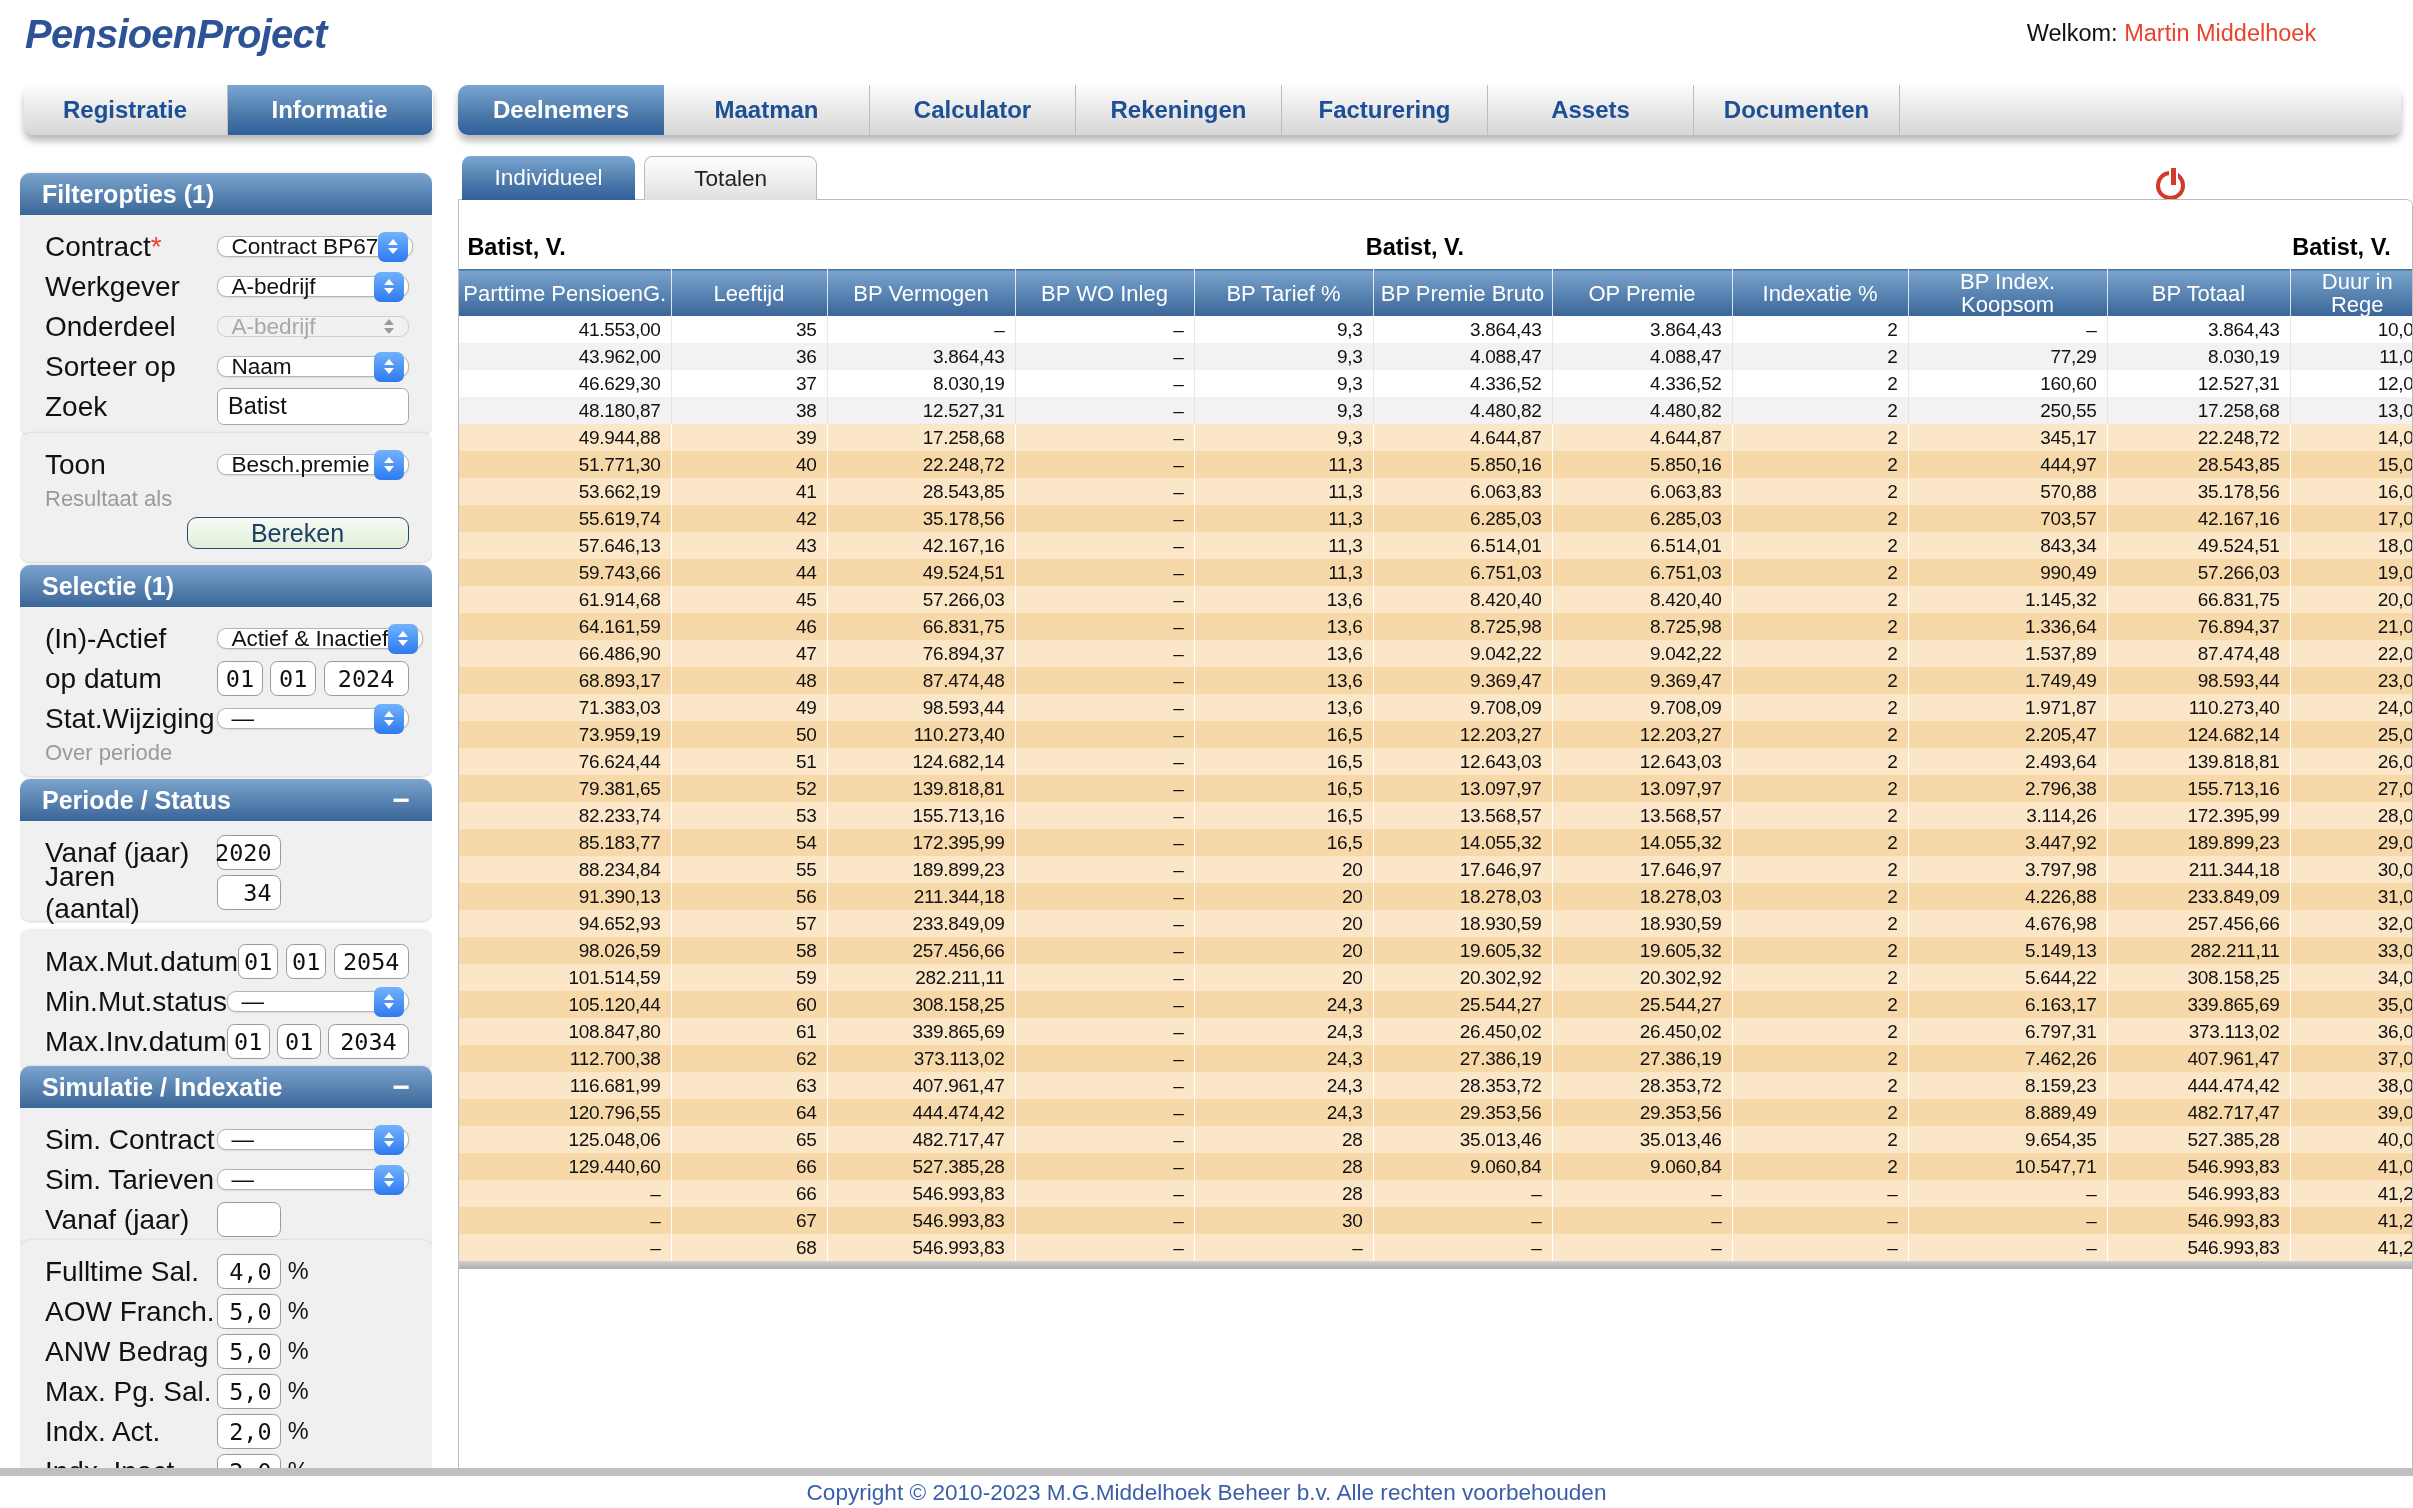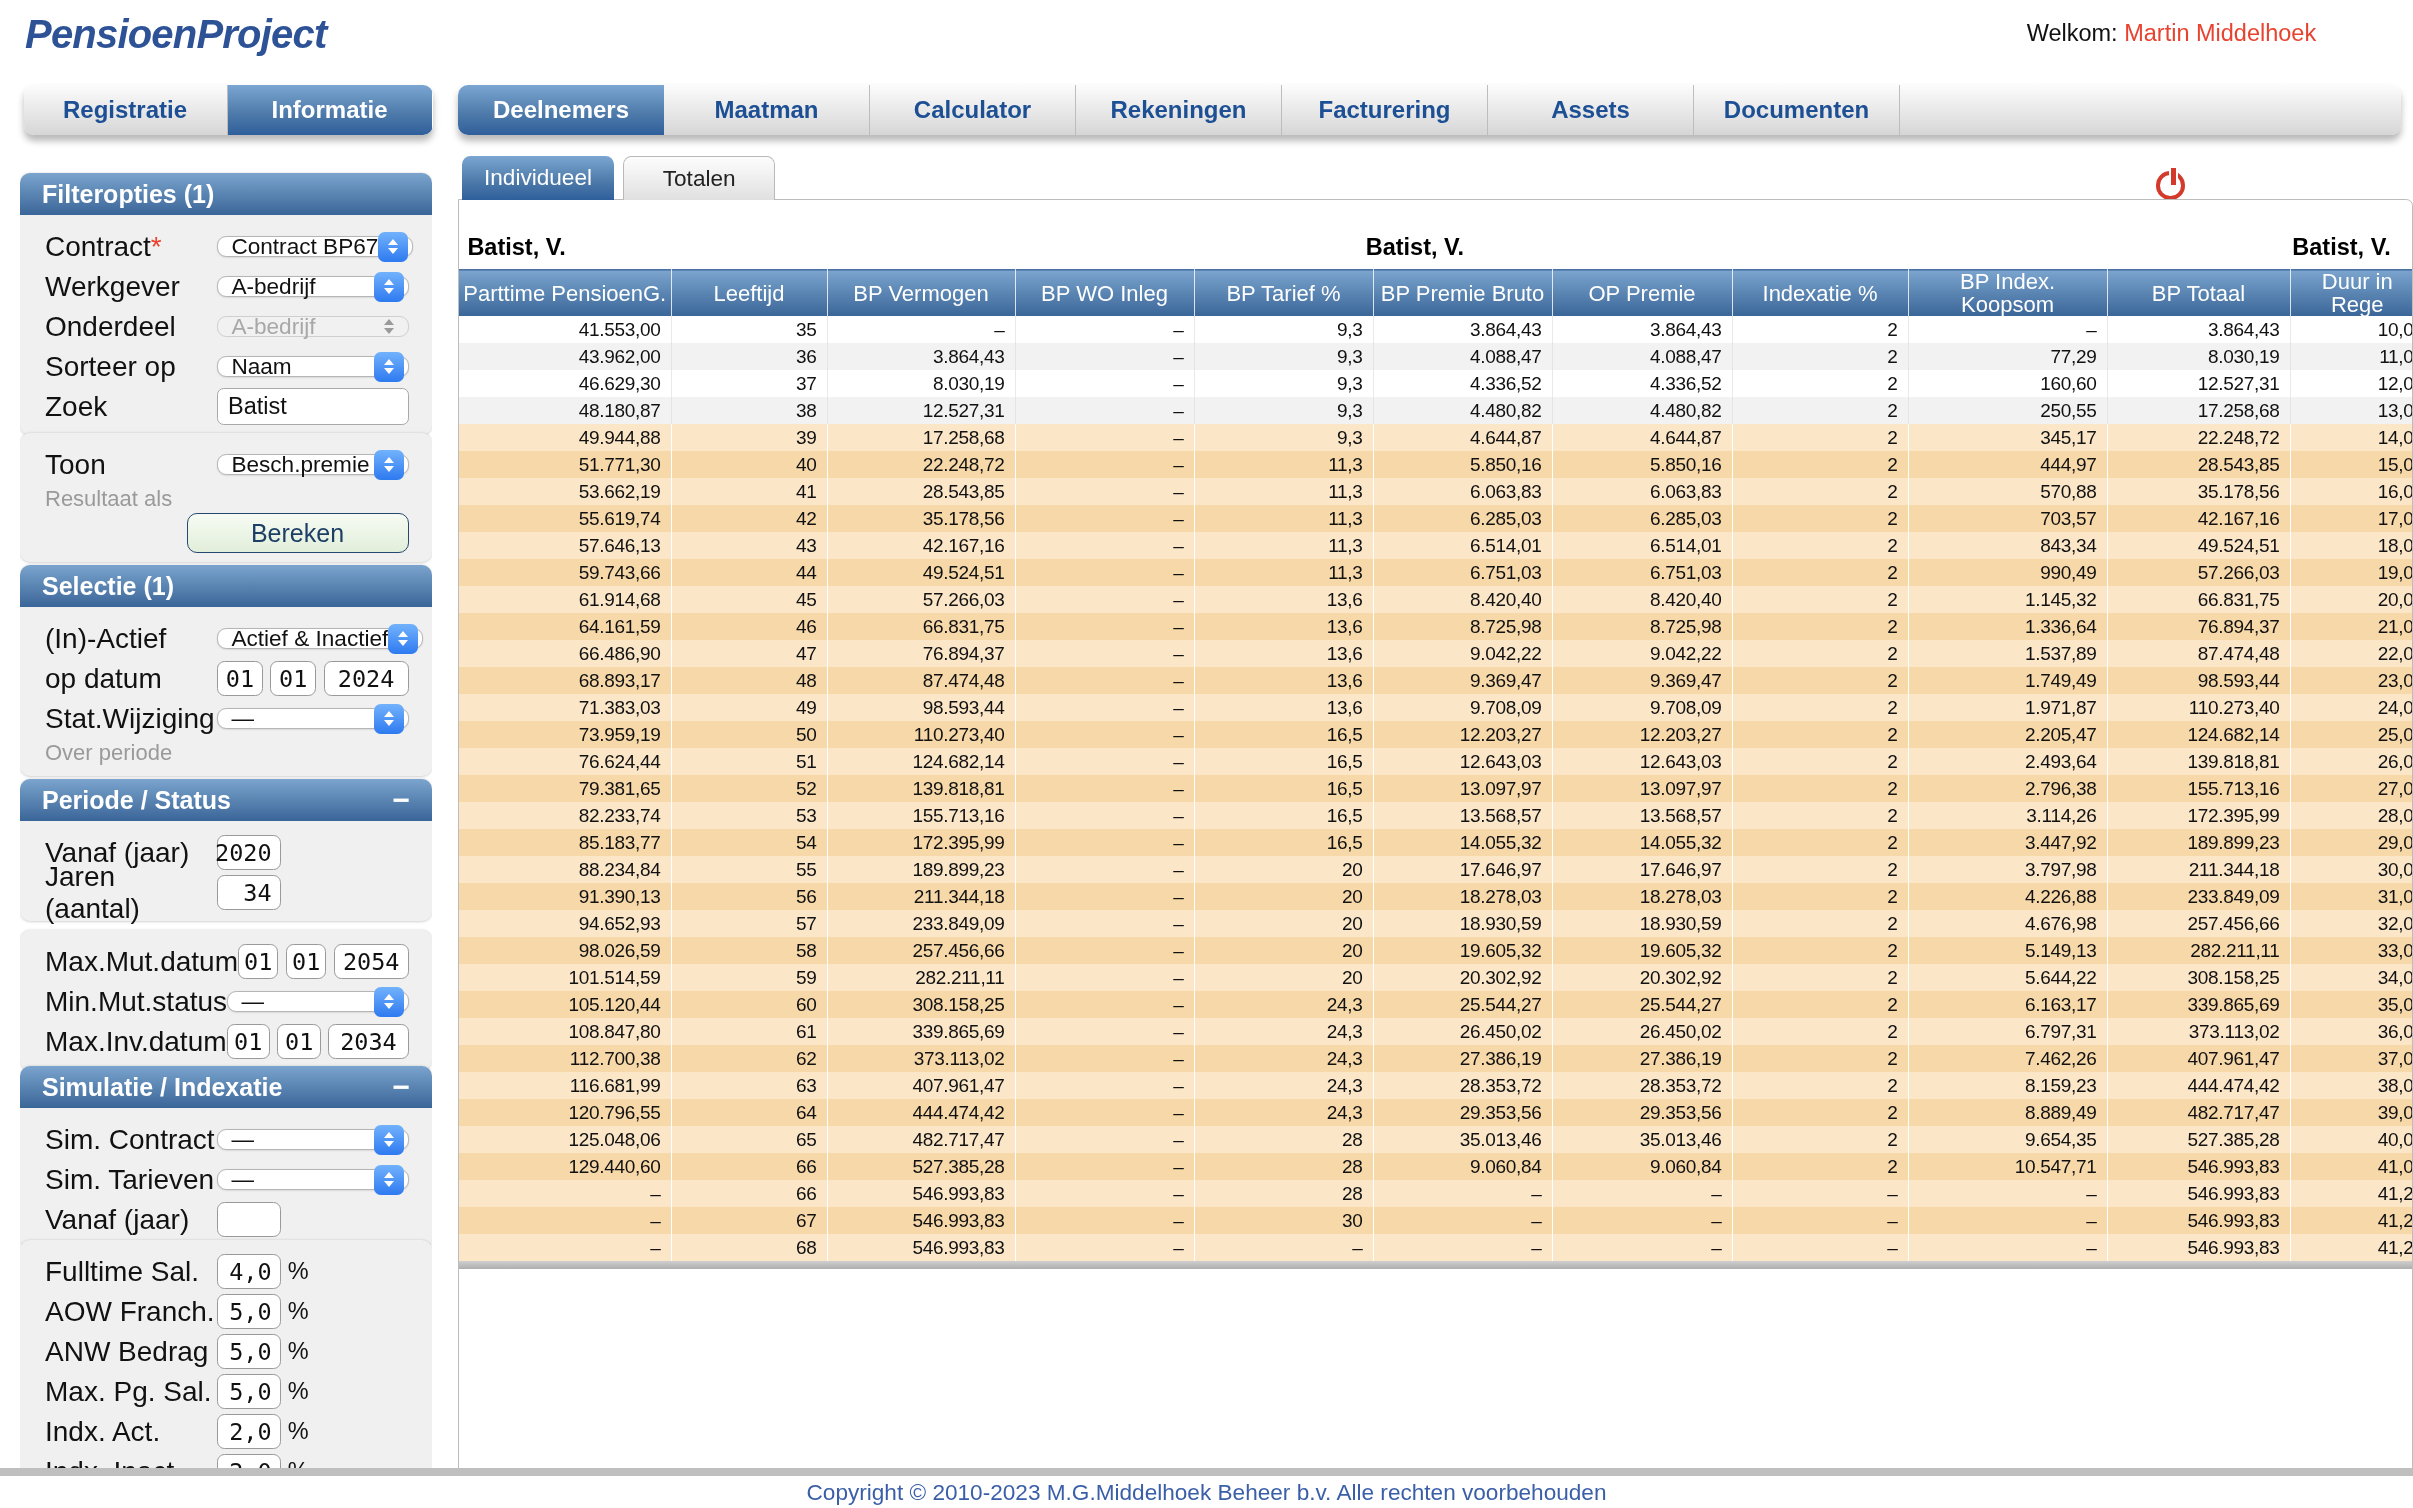--- a/index.html
+++ b/index.html
@@ -61,28 +61,28 @@
 
   .tinput { flex:1; height:37px; background:#fff; border:0.8px solid #a8a8a8; border-radius:6.7px;
             font-size:23.5px; display:flex; align-items:center; padding:0 10px; }
   .mono { height:35px; background:#fff; border:0.8px solid #999; border-radius:7.5px;
           font-family:"DejaVu Sans Mono", monospace; font-size:23.5px; color:#111;
           display:flex; align-items:center; justify-content:center; }
   .w-dd { width:47px; margin-right:7.5px; }
   .w-yy { width:87px; }
   .w-num { width:64px; justify-content:flex-end; padding-right:8.4px; }
   .unit { font-size:23.5px; margin-left:6.7px; }
-  .btn-bereken { margin-left:auto; width:222px; height:40px; border-radius:10px;
+  .btn-bereken { margin-left:auto; width:222px; height:32px; border-radius:10px;
                  background:linear-gradient(#f7fbf4,#e1eed9); border:1.7px solid #27496f;
                  color:#1d3f66; font-size:25px; display:flex; align-items:center; justify-content:center;
                  cursor:pointer; }
 
   
   .subtabs { position:absolute; left:462px; top:156px; height:44px; display:flex; gap:9.2px; z-index:3; }
-  .subtab { width:152px; height:44px; display:flex; align-items:center; justify-content:center;
+  .subtab { width:173px; height:44px; display:flex; align-items:center; justify-content:center;
             font-size:22.6px; cursor:pointer; border-radius:8.4px 8.4px 0 0;
             background:linear-gradient(#fdfdfd,#e0e0e0); border:0.8px solid #b9b9b9; border-bottom:none; color:#222; }
   .subtab.active { background:linear-gradient(180deg,#7ba6d2 0%,#4f7cab 55%,#2f5f9b 100%);
                    color:#fff; border:none; }
 
   .panel { position:absolute; left:458px; top:199px; width:1955px; height:1270px;
            background:#fff; border:0.8px solid #bcbcbc; border-radius:0 6.7px 0 0; overflow:hidden; }
   .personbar { position:absolute; top:34px; left:1.7px; width:1965px; height:30px; }
   .personbar span { position:absolute; font-size:23.5px; font-weight:bold; color:#000; white-space:nowrap; }
   .p-left { left:6.7px; } .p-mid { left:905px; } .p-right { left:1810px; width:120px; text-align:right; }

